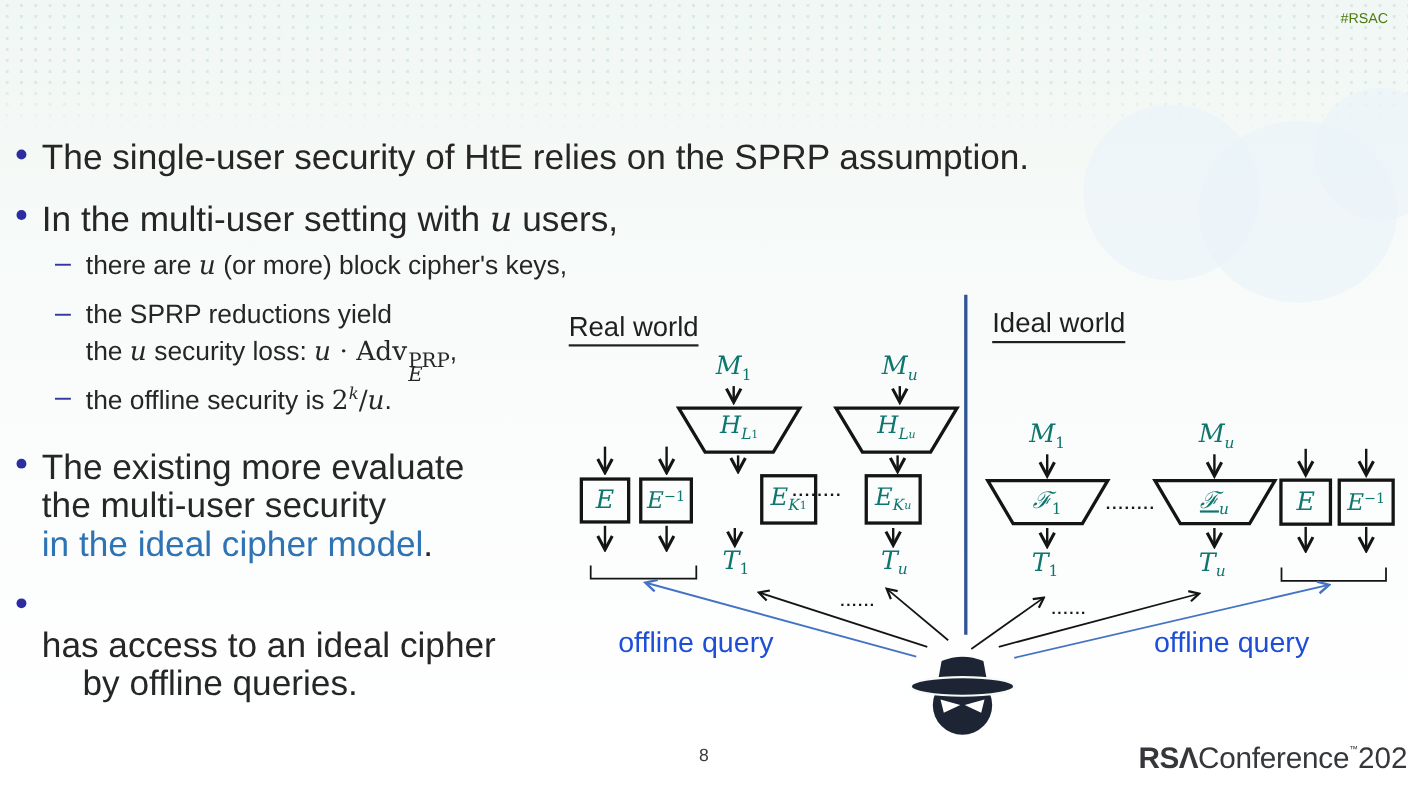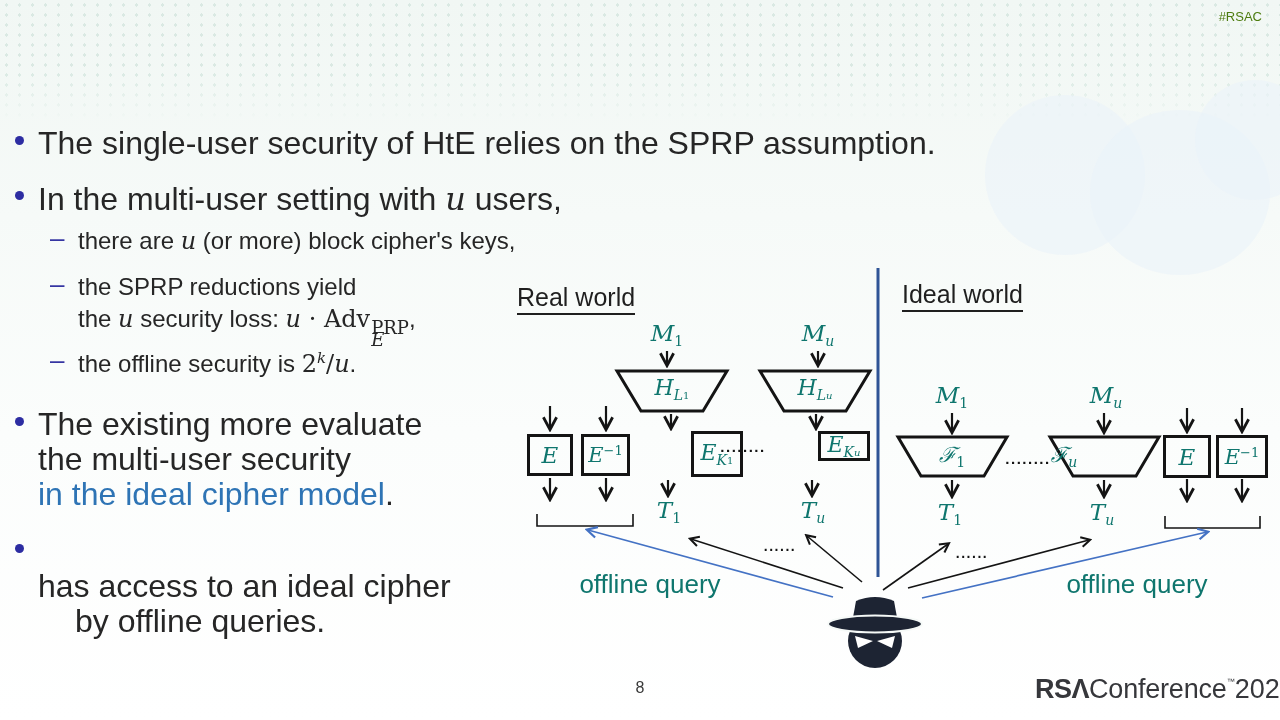--- a/index.html
+++ b/index.html
@@ -38,21 +38,21 @@
   .sbn{font-size:14px;font-style:normal;vertical-align:-5px;}
   .sbi{font-size:14px;font-style:italic;vertical-align:-5px;}
   .ssbn{font-size:10px;font-style:normal;vertical-align:-4px;}
   .ssbi{font-size:10px;font-style:italic;vertical-align:-4px;}
   .supn{font-size:13px;font-style:normal;vertical-align:7px;}
   .cbox{position:absolute;border:3px solid #141414;display:flex;align-items:center;
         justify-content:center;box-sizing:border-box;}
   .cbox .mlabel{position:static;}
   .dotsrow{position:absolute;font-size:15px;font-weight:700;letter-spacing:1.5px;
            color:#141414;text-align:center;}
-  .oq{position:absolute;font-size:26px;color:#0f766e;text-align:center;white-space:nowrap;}
+  .oq{position:absolute;font-size:26px;color:#1d4ed8;white-space:nowrap;}
   .pagenum{position:absolute;left:620px;top:679px;width:40px;text-align:center;
            font-size:16px;color:#3a3a3a;}
   .logo{position:absolute;left:1035px;top:674px;white-space:nowrap;color:#36373b;}
   .logo-rsa{font-size:27px;font-weight:800;letter-spacing:-.5px;}
   .logo-conf{font-size:27px;font-weight:300;letter-spacing:-.2px;}
   .logo-tm{font-size:8px;vertical-align:14px;}
   .logo-year{font-size:27px;font-weight:300;}
   svg.overlay{position:absolute;left:0;top:0;}
 </style>
 </head>
@@ -165,33 +165,33 @@
 
   <div class="cbox" style="left:527px;top:434px;width:46px;height:42px;">
       <span class="mlabel">E</span>
     </div>
   <div class="cbox" style="left:581px;top:434px;width:49px;height:42px;">
       <span class="mlabel" style="font-size:21px;"><span>E</span><span class="supn">−1</span></span>
     </div>
   <div class="cbox" style="left:643px;top:431px;width:52px;height:46px;margin-left:48px;">
       <span class="mlabel" style="font-size:22px;"><span>E</span><span class="sbi">K</span><span class="ssbn">1</span></span>
     </div>
-  <div class="cbox" style="left:818px;top:431px;width:52px;height:30px;">
+  <div class="cbox" style="left:786px;top:431px;width:52px;height:46px;">
       <span class="mlabel" style="font-size:22px;"><span>E</span><span class="sbi">K</span><span class="ssbi">u</span></span>
     </div>
 
   <div class="dotsrow" style="left:708px;top:438px;width:70px;">........</div>
 
   <div class="mlabel" style="left:644px;top:497px;width:50px;"><span>T</span><span class="sbn">1</span></div>
   <div class="mlabel" style="left:788px;top:497px;width:50px;"><span>T</span><span class="sbi">u</span></div>
 
   <div class="mlabel" style="left:927px;top:382px;width:50px;"><span>M</span><span class="sbn">1</span></div>
   <div class="mlabel" style="left:1081px;top:382px;width:50px;"><span>M</span><span class="sbi">u</span></div>
   <div class="mlabel" style="left:920px;top:440px;width:64px;font-size:21px;"><span>ℱ</span><span class="sbn">1</span></div>
-  <div class="mlabel" style="left:1032px;top:440px;width:64px;font-size:21px;"><span>ℱ</span><span class="sbi">u</span></div>
+  <div class="mlabel" style="left:1072px;top:440px;width:64px;font-size:21px;text-decoration:underline;"><span>ℱ</span><span class="sbi">u</span></div>
 
   <div class="dotsrow" style="left:996px;top:450px;width:64px;">........</div>
 
   <div class="cbox" style="left:1163px;top:435px;width:48px;height:43px;">
       <span class="mlabel">E</span>
     </div>
   <div class="cbox" style="left:1216px;top:435px;width:52px;height:43px;">
       <span class="mlabel" style="font-size:21px;"><span>E</span><span class="supn">−1</span></span>
     </div>
 

